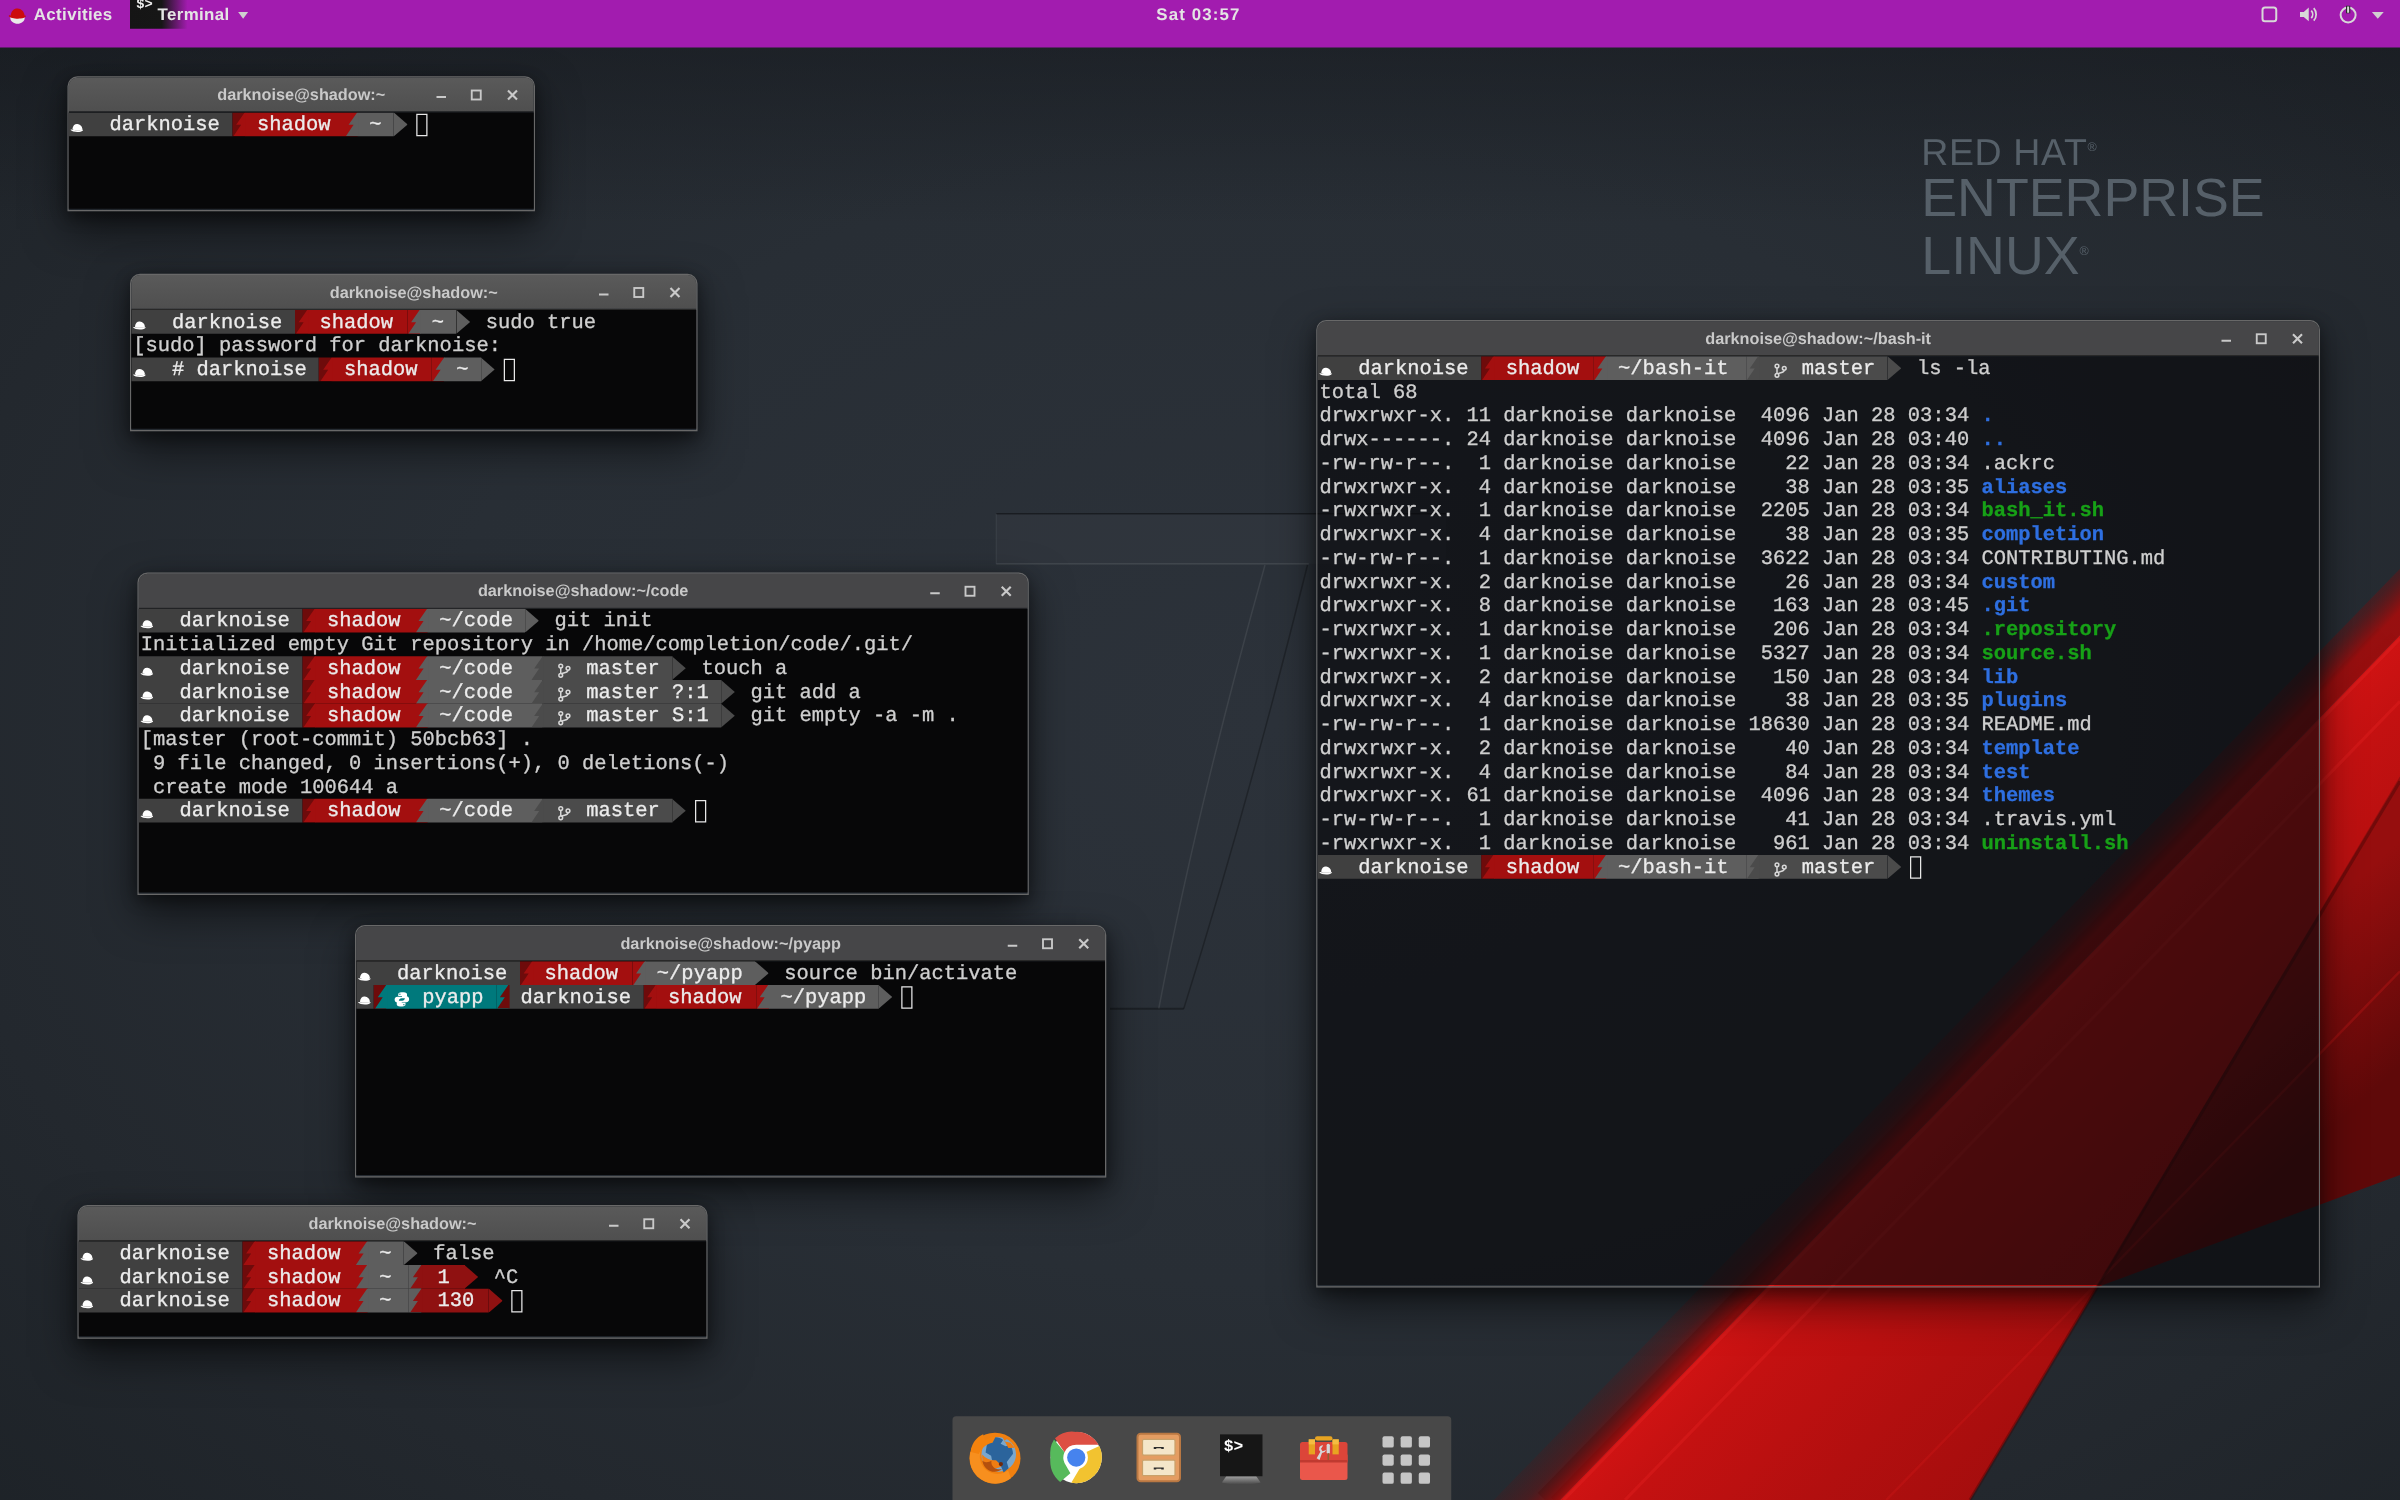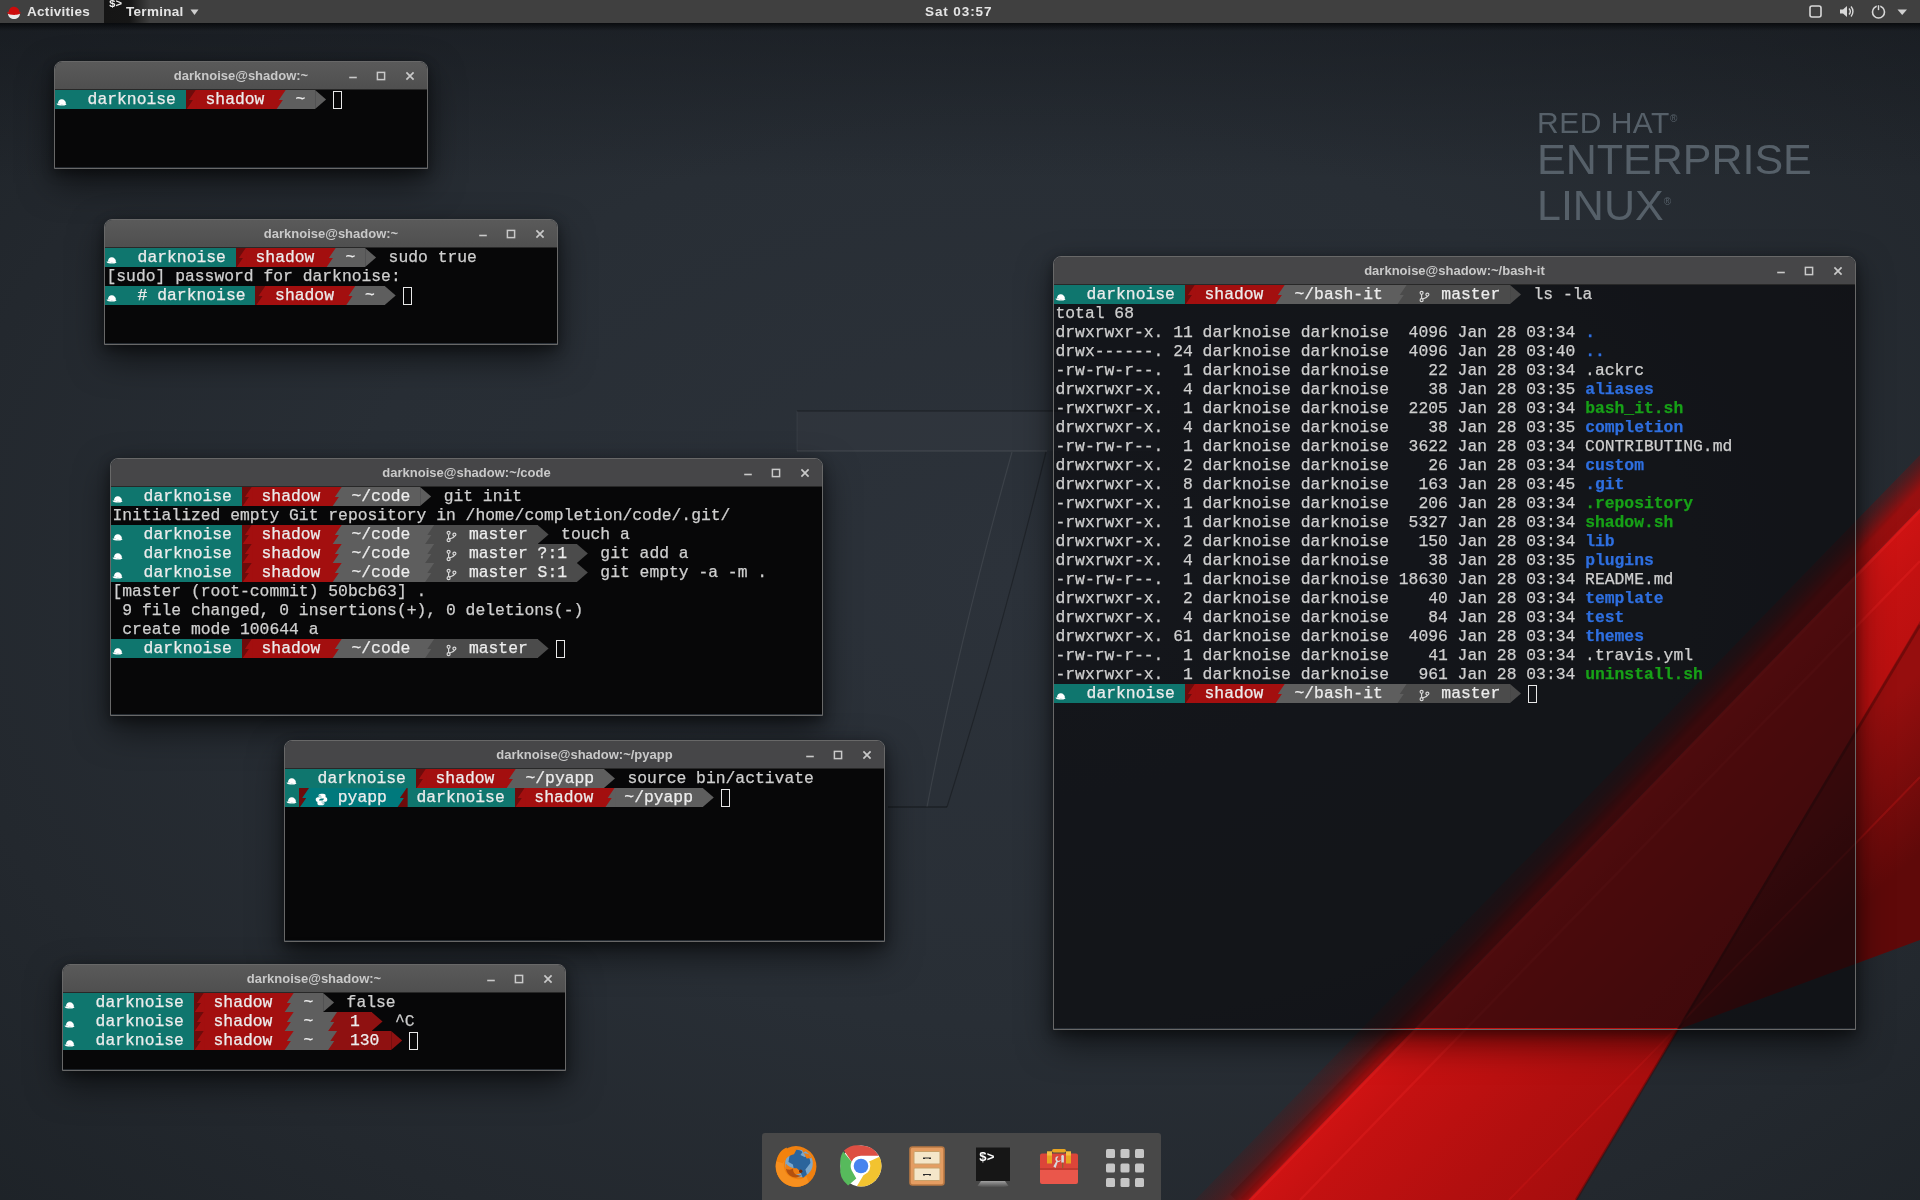--- a/index.html
+++ b/index.html
@@ -1,20 +1,20 @@
 <!DOCTYPE html>
 <html><head><meta charset="utf-8">
 <style>
 html,body{margin:0;padding:0;width:1920px;height:1200px;overflow:hidden;background:#23282e;}
 *{box-sizing:border-box}
 #wall{position:absolute;left:0;top:0;width:1920px;height:1200px;
 background:linear-gradient(rgba(18,21,26,0.55), rgba(18,21,26,0) 180px),radial-gradient(ellipse 1500px 1000px at 53% 48%, #2c323a 0%, #282e35 45%, #23282e 72%, #1c2126 100%);}
 #wall svg{position:absolute;left:0;top:0}
 
-#topbar{position:absolute;left:0;top:0;width:1920px;height:23px;background:#404040;
+#topbar{position:absolute;left:0;top:0;width:1920px;height:38px;background:#a21caf;
 font-family:"Liberation Sans",sans-serif;color:#e4e4e4;z-index:50}
 #barshadow{position:absolute;left:0;top:23px;width:1920px;height:8px;z-index:49;
 background:linear-gradient(rgba(3,4,6,0.75),rgba(3,4,6,0));}
 .bartxt{position:absolute;top:0;height:23px;line-height:23px;font-size:13.5px;font-weight:bold;letter-spacing:0.3px}
 #appblock{position:absolute;left:104px;top:0;width:46px;height:23px;
 background:linear-gradient(90deg,#151515 0%,#161616 55%,rgba(22,22,22,0) 100%)}
 #appblock .ticon{position:absolute;left:5px;top:-2px;font-family:"Liberation Mono",monospace;font-weight:bold;font-size:11px;color:#efefef}
 
 .win{position:absolute;border:1px solid #686868;border-radius:8px 8px 0 0;
 box-shadow:0 14px 34px rgba(0,0,0,.55),0 4px 12px rgba(0,0,0,.4);}
@@ -25,21 +25,21 @@
 .btns{position:absolute;right:3px;top:0;height:27px;display:flex;align-items:center}
 .btns span{width:28.6px;display:flex;justify-content:center;align-items:center}
 .tc{position:relative;height:calc(100% - 29px);background:#070708;overflow:hidden;
 font-family:"Liberation Mono",monospace;font-size:16.35px;line-height:19px;color:#cfcfcf;-webkit-text-stroke:0.25px currentColor}
 .trans .tc{background:rgba(8,8,11,0.65)}
 .dtb .tb{background:#464648}
 .r{height:19px;display:flex;white-space:pre;align-items:stretch}
 .r .tx{padding-left:1.5px}
 
 .sg{display:flex;align-items:center;white-space:pre;color:#ececec}
-.u{background:#0f766e}
+.u{background:#404040}
 .h{background:#a30f0f}
 .p{background:#5e5e5e}
 .m{background:#4b4b4b}
 .e{background:#8f1111}
 .v{background:#00797c}
 .bolt{width:10px;position:relative;flex:none}
 .bolt i{position:absolute;top:0;bottom:0;left:0;right:-1px;display:block;
 clip-path:polygon(1px 100%,7.2px 52%,3.2px 52%,10px 0%,100% 0%,100% 100%)}
 .arr{width:11px;flex:none;clip-path:polygon(0 0,100% 50%,0 100%)}
 .cmd{padding-left:12.5px}
@@ -380,21 +380,21 @@
 <div class="r"><span class="tx">drwxrwxr-x. 11 darknoise darknoise  4096 Jan 28 03:34 <span class="b">.</span></span></div>
 <div class="r"><span class="tx">drwx------. 24 darknoise darknoise  4096 Jan 28 03:40 <span class="b">..</span></span></div>
 <div class="r"><span class="tx">-rw-rw-r--.  1 darknoise darknoise    22 Jan 28 03:34 .ackrc</span></div>
 <div class="r"><span class="tx">drwxrwxr-x.  4 darknoise darknoise    38 Jan 28 03:35 <span class="b">aliases</span></span></div>
 <div class="r"><span class="tx">-rwxrwxr-x.  1 darknoise darknoise  2205 Jan 28 03:34 <span class="g">bash_it.sh</span></span></div>
 <div class="r"><span class="tx">drwxrwxr-x.  4 darknoise darknoise    38 Jan 28 03:35 <span class="b">completion</span></span></div>
 <div class="r"><span class="tx">-rw-rw-r--.  1 darknoise darknoise  3622 Jan 28 03:34 CONTRIBUTING.md</span></div>
 <div class="r"><span class="tx">drwxrwxr-x.  2 darknoise darknoise    26 Jan 28 03:34 <span class="b">custom</span></span></div>
 <div class="r"><span class="tx">drwxrwxr-x.  8 darknoise darknoise   163 Jan 28 03:45 <span class="b">.git</span></span></div>
 <div class="r"><span class="tx">-rwxrwxr-x.  1 darknoise darknoise   206 Jan 28 03:34 <span class="g">.repository</span></span></div>
-<div class="r"><span class="tx">-rwxrwxr-x.  1 darknoise darknoise  5327 Jan 28 03:34 <span class="g">shadow.sh</span></span></div>
+<div class="r"><span class="tx">-rwxrwxr-x.  1 darknoise darknoise  5327 Jan 28 03:34 <span class="g">source.sh</span></span></div>
 <div class="r"><span class="tx">drwxrwxr-x.  2 darknoise darknoise   150 Jan 28 03:34 <span class="b">lib</span></span></div>
 <div class="r"><span class="tx">drwxrwxr-x.  4 darknoise darknoise    38 Jan 28 03:35 <span class="b">plugins</span></span></div>
 <div class="r"><span class="tx">-rw-rw-r--.  1 darknoise darknoise 18630 Jan 28 03:34 README.md</span></div>
 <div class="r"><span class="tx">drwxrwxr-x.  2 darknoise darknoise    40 Jan 28 03:34 <span class="b">template</span></span></div>
 <div class="r"><span class="tx">drwxrwxr-x.  4 darknoise darknoise    84 Jan 28 03:34 <span class="b">test</span></span></div>
 <div class="r"><span class="tx">drwxrwxr-x. 61 darknoise darknoise  4096 Jan 28 03:34 <span class="b">themes</span></span></div>
 <div class="r"><span class="tx">-rw-rw-r--.  1 darknoise darknoise    41 Jan 28 03:34 .travis.yml</span></div>
 <div class="r"><span class="tx">-rwxrwxr-x.  1 darknoise darknoise   961 Jan 28 03:34 <span class="g">uninstall.sh</span></span></div>
 <div class="r"><span class="sg u"><svg class="ic" width="12" height="10" viewBox="0 0 13 11">
               <path fill="#fff" d="M2.1 6.7C2.3 4 4.1 2.2 6.4 2.4c2.3.2 4 1.8 4.4 4.1.1.7-.6 1.3-1.7 1.4-2.7.2-5.3 0-6.5-.4-.4-.2-.55-.5-.5-.8z"></path>

